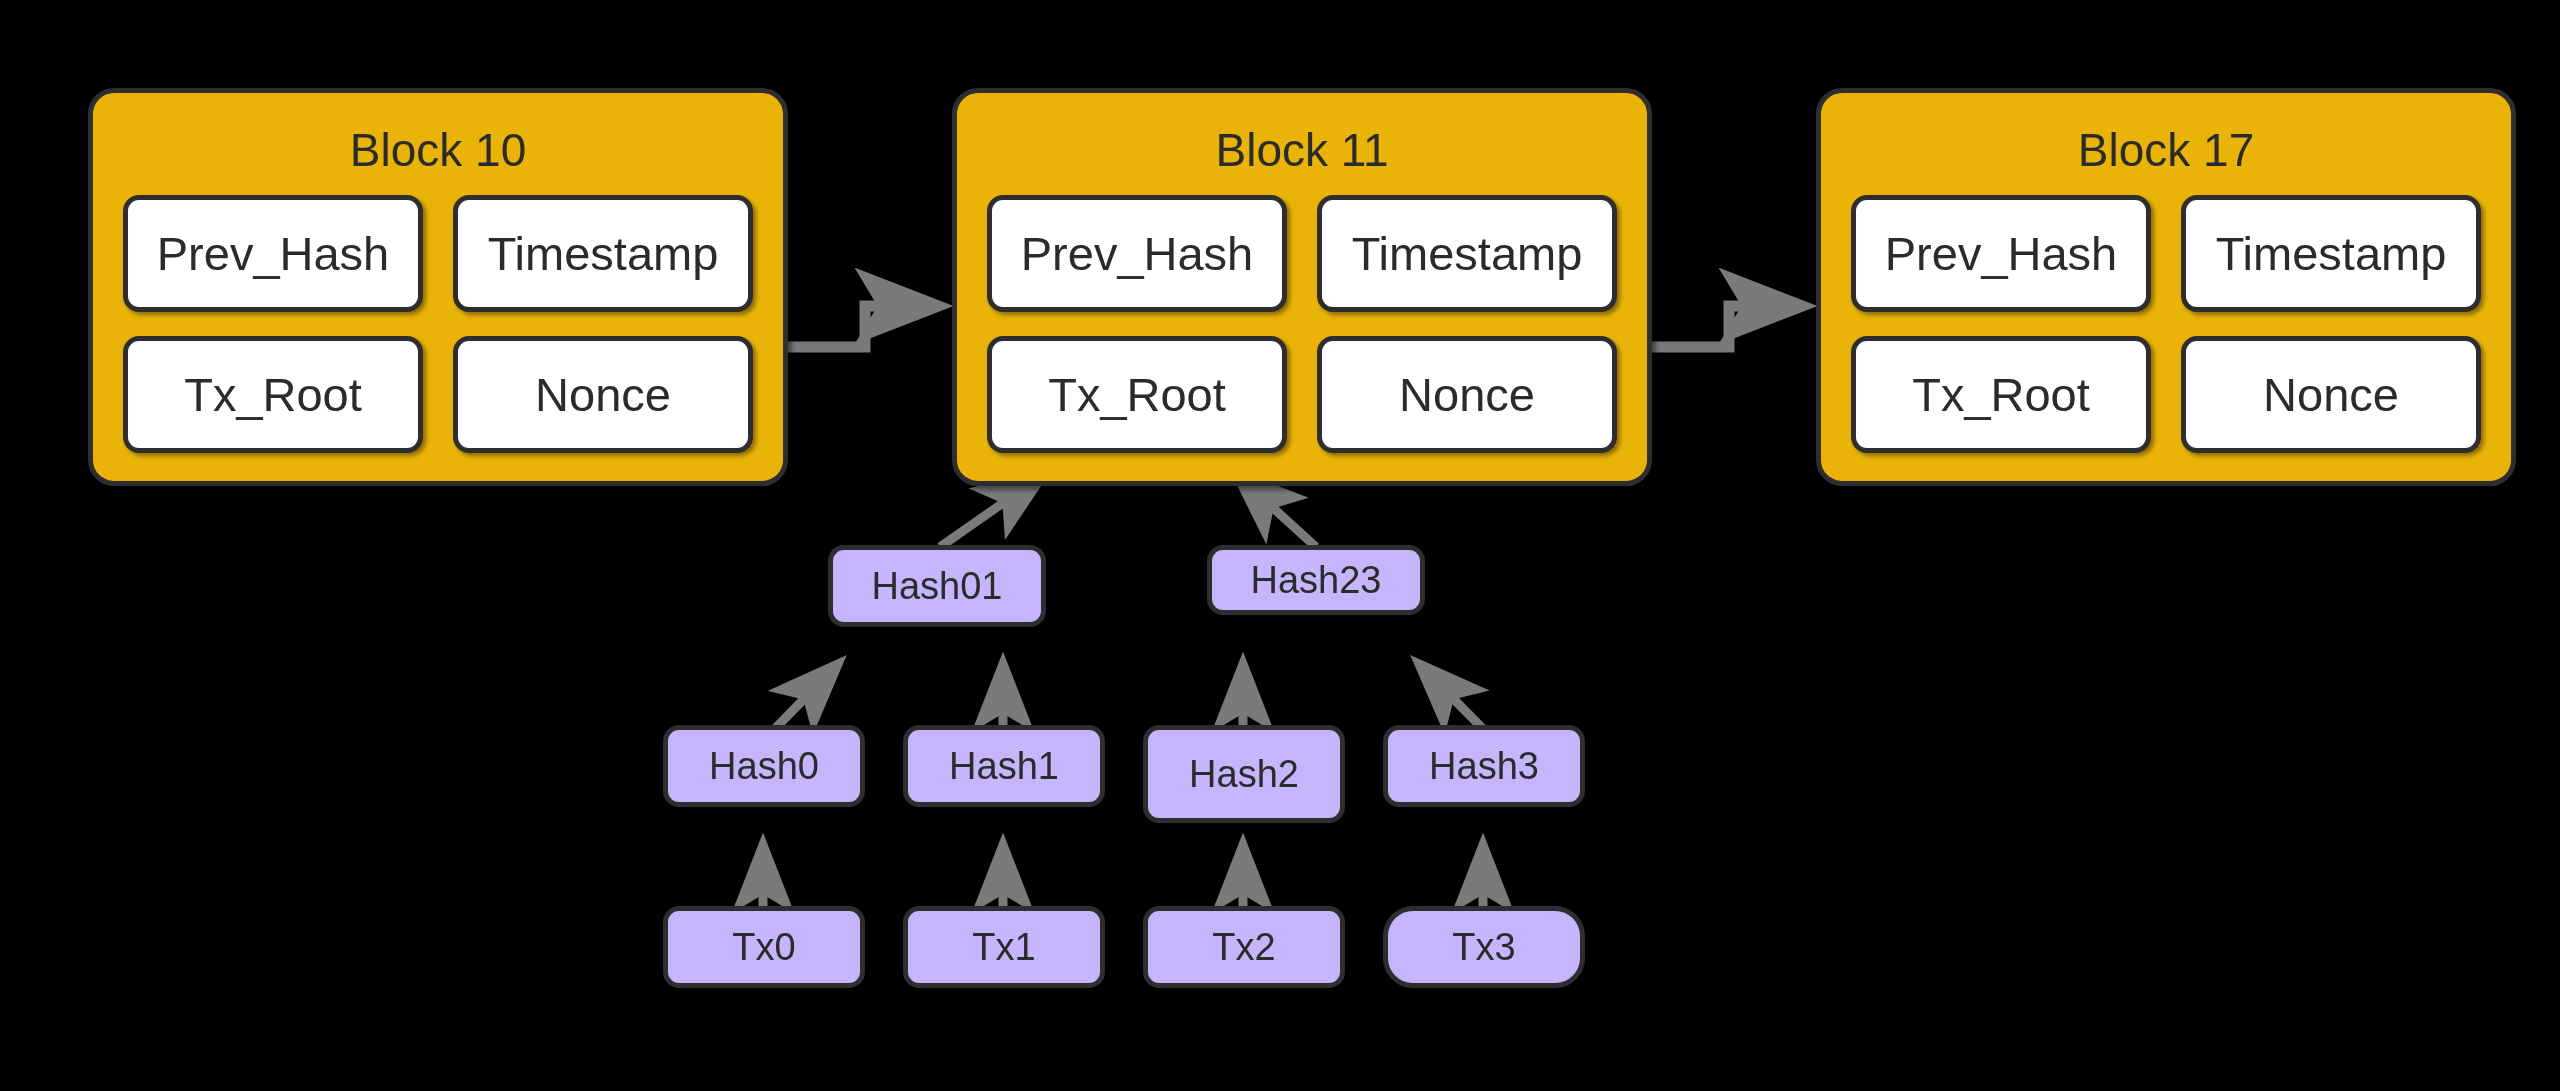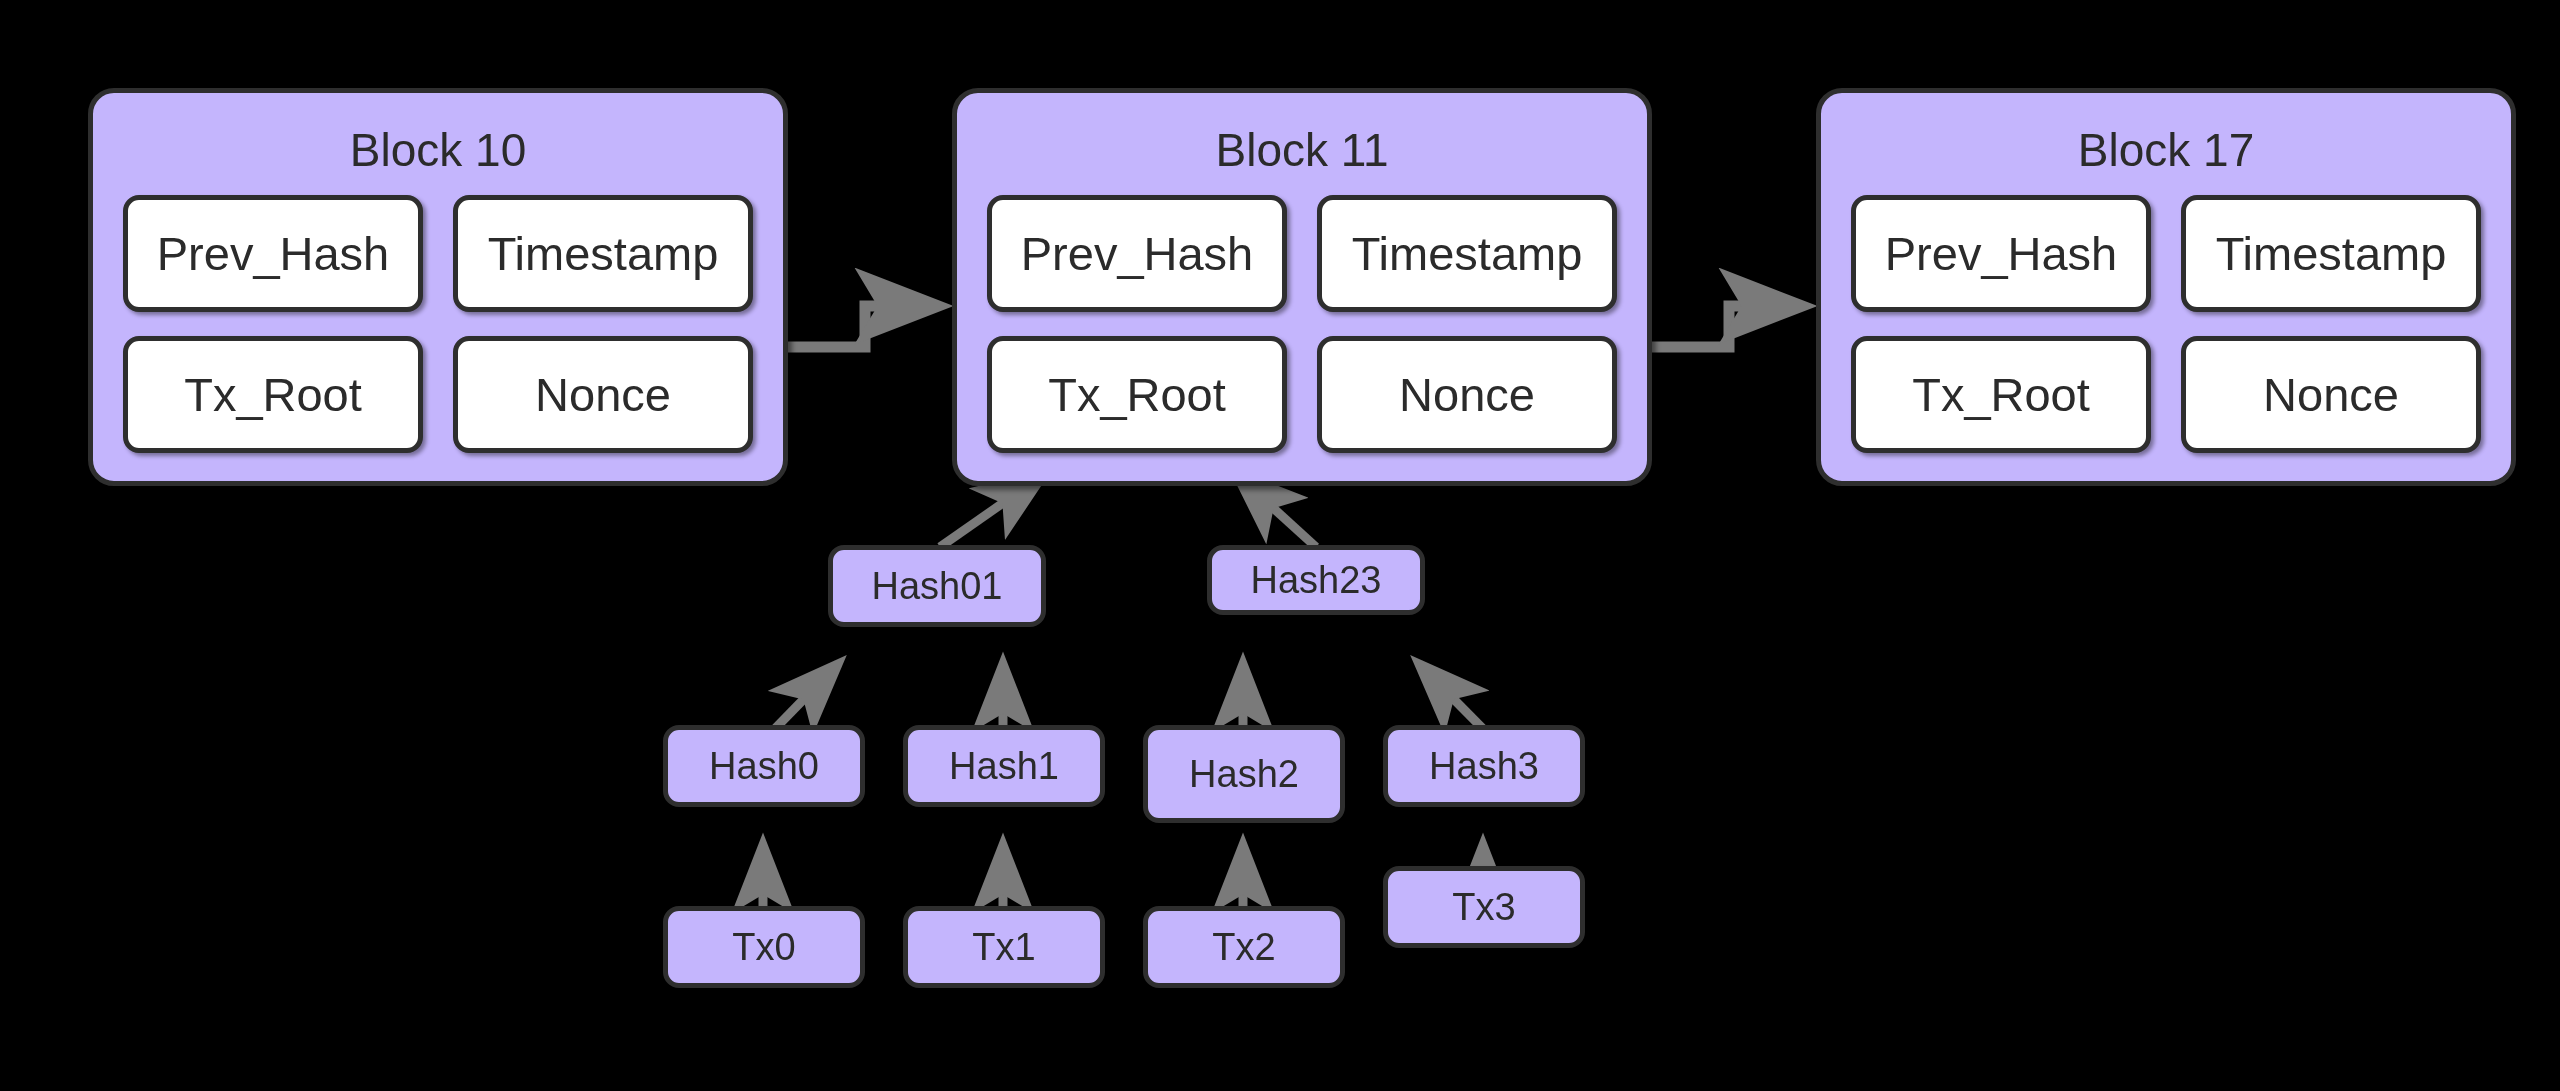--- a/index.html
+++ b/index.html
@@ -29,21 +29,21 @@
     top: 0;
     width: 2560px;
     height: 1091px;
     pointer-events: none;
     z-index: 1;
   }
 
   
   .block {
     position: absolute;
-    background: #c4b5fd;
+    background: #eab308;
     border: 5px solid #2e2e2e;
     border-radius: 26px;
     box-shadow: 4px 4px 5px rgba(0,0,0,0.45);
     box-sizing: border-box;
     z-index: 2;
   }
   .block-title {
     position: absolute;
     left: 0;
     right: 0;
@@ -217,17 +217,17 @@
   </div>
 
   <div class="node" style="left:903px; top:906px; width:202px; height:82px;">
     <span>Tx1</span>
   </div>
 
   <div class="node" style="left:1143px; top:906px; width:202px; height:82px;">
     <span>Tx2</span>
   </div>
 
-  <div class="node" style="left:1383px; top:866px; width:202px; height:82px;">
+  <div class="node" style="left:1383px; top:906px; width:202px; height:82px;border-radius:30px;">
     <span>Tx3</span>
   </div>
 
 </div>
 
 </body></html>

